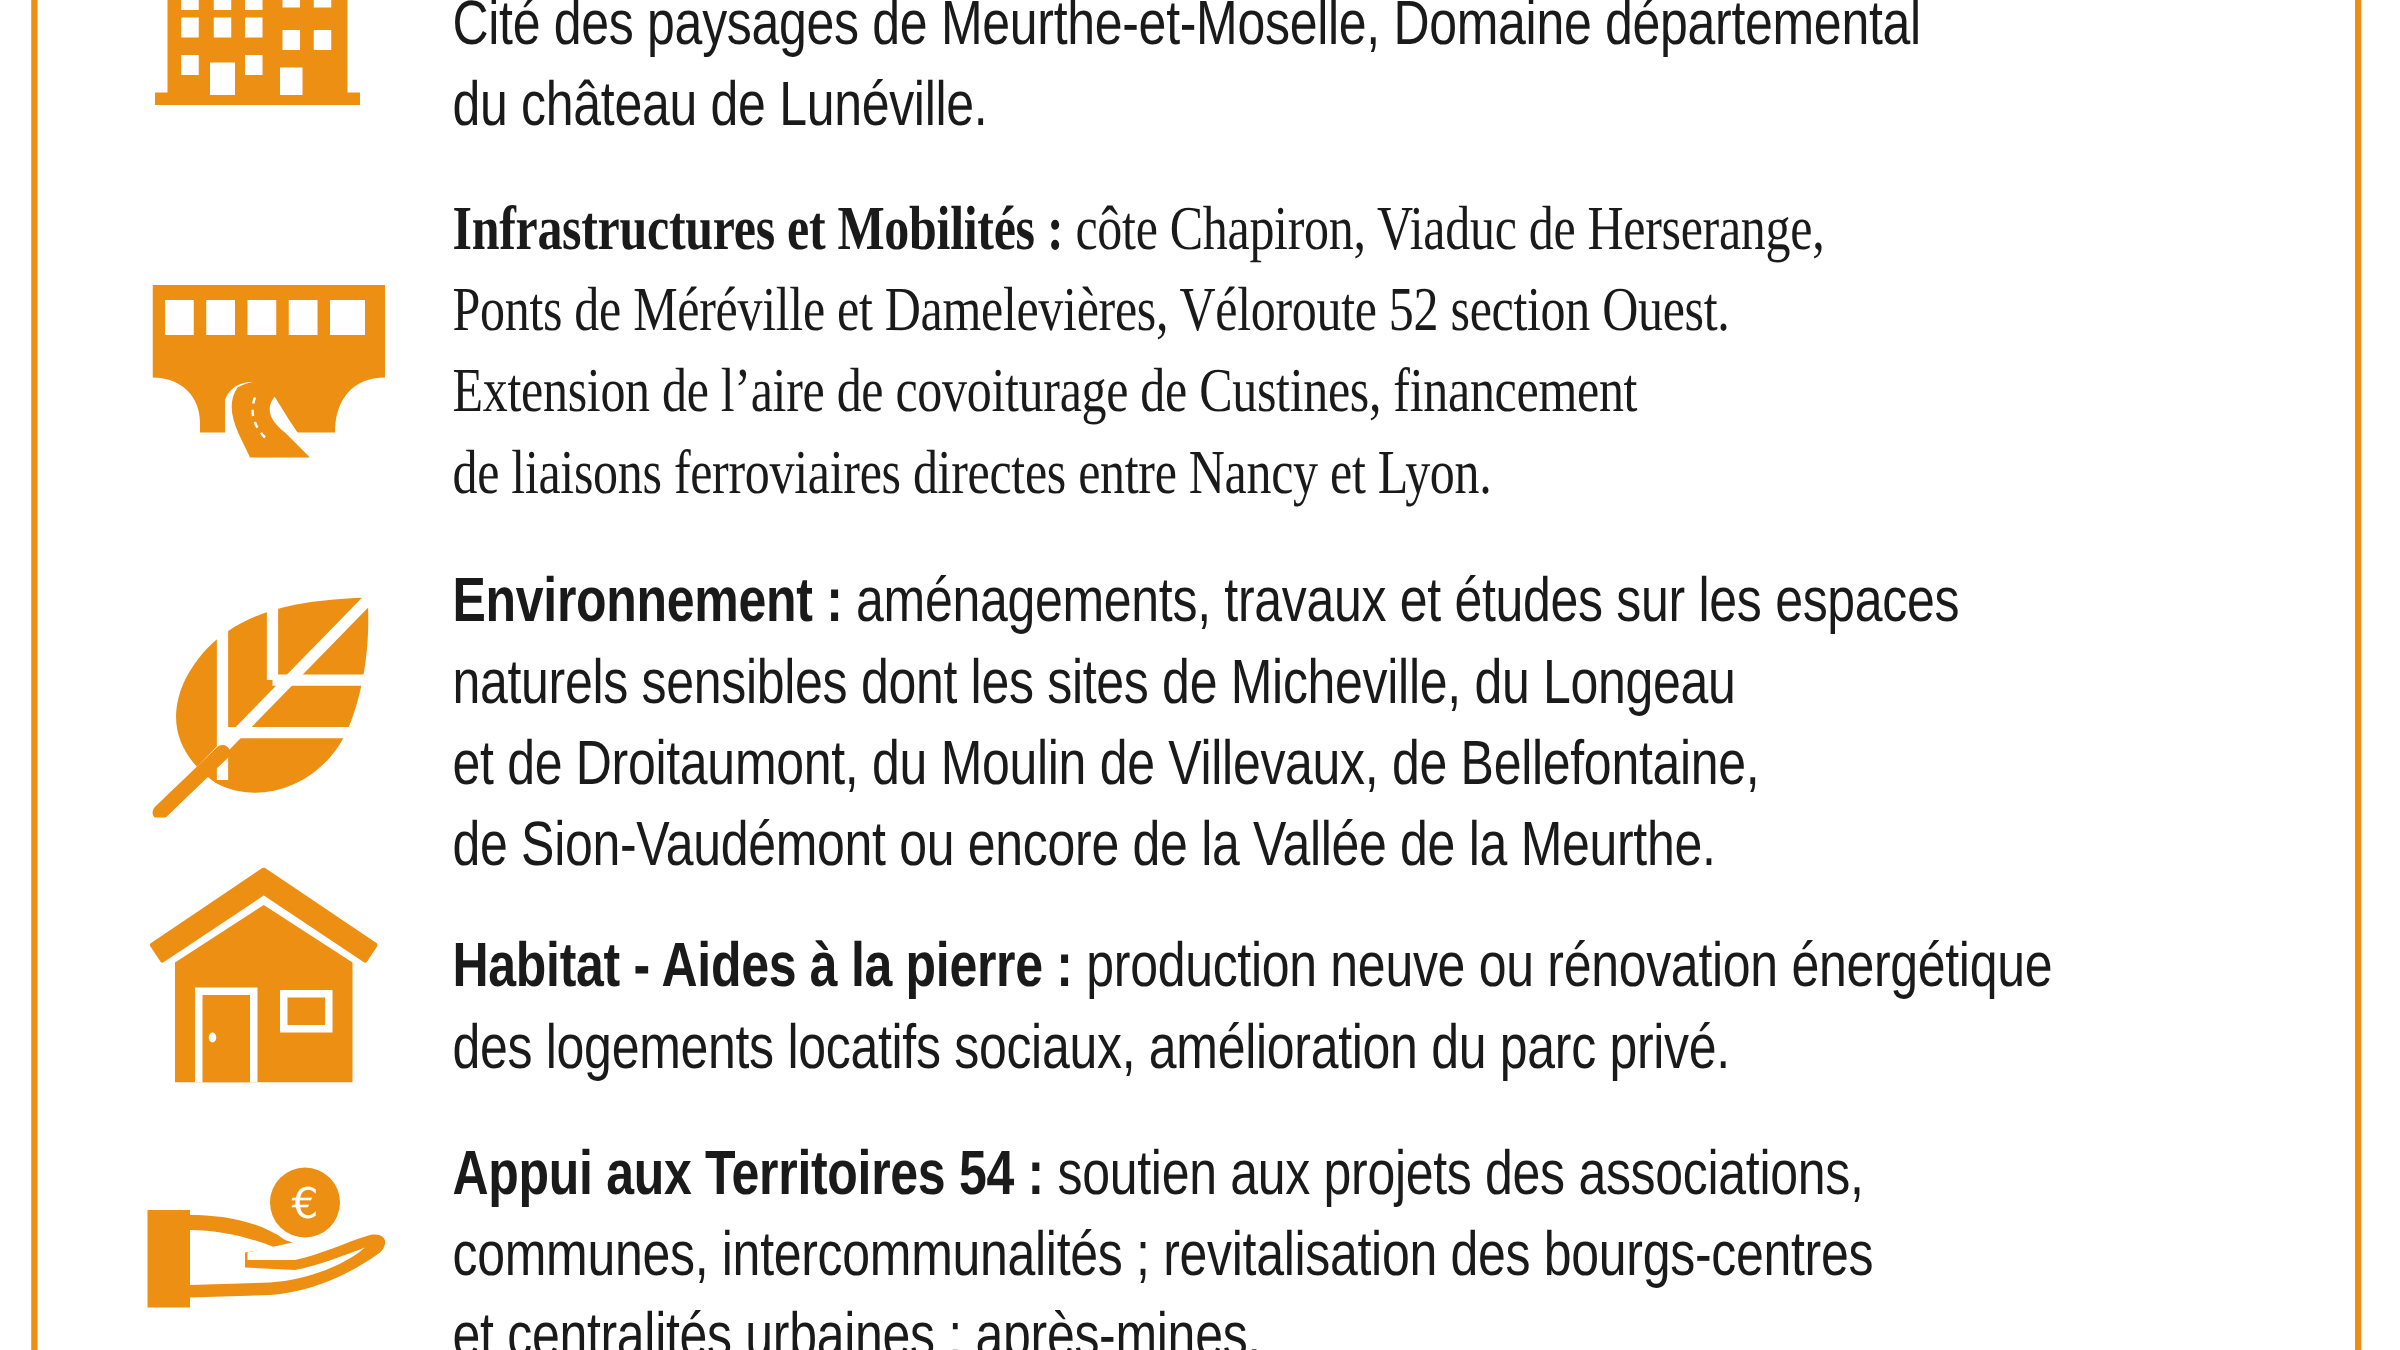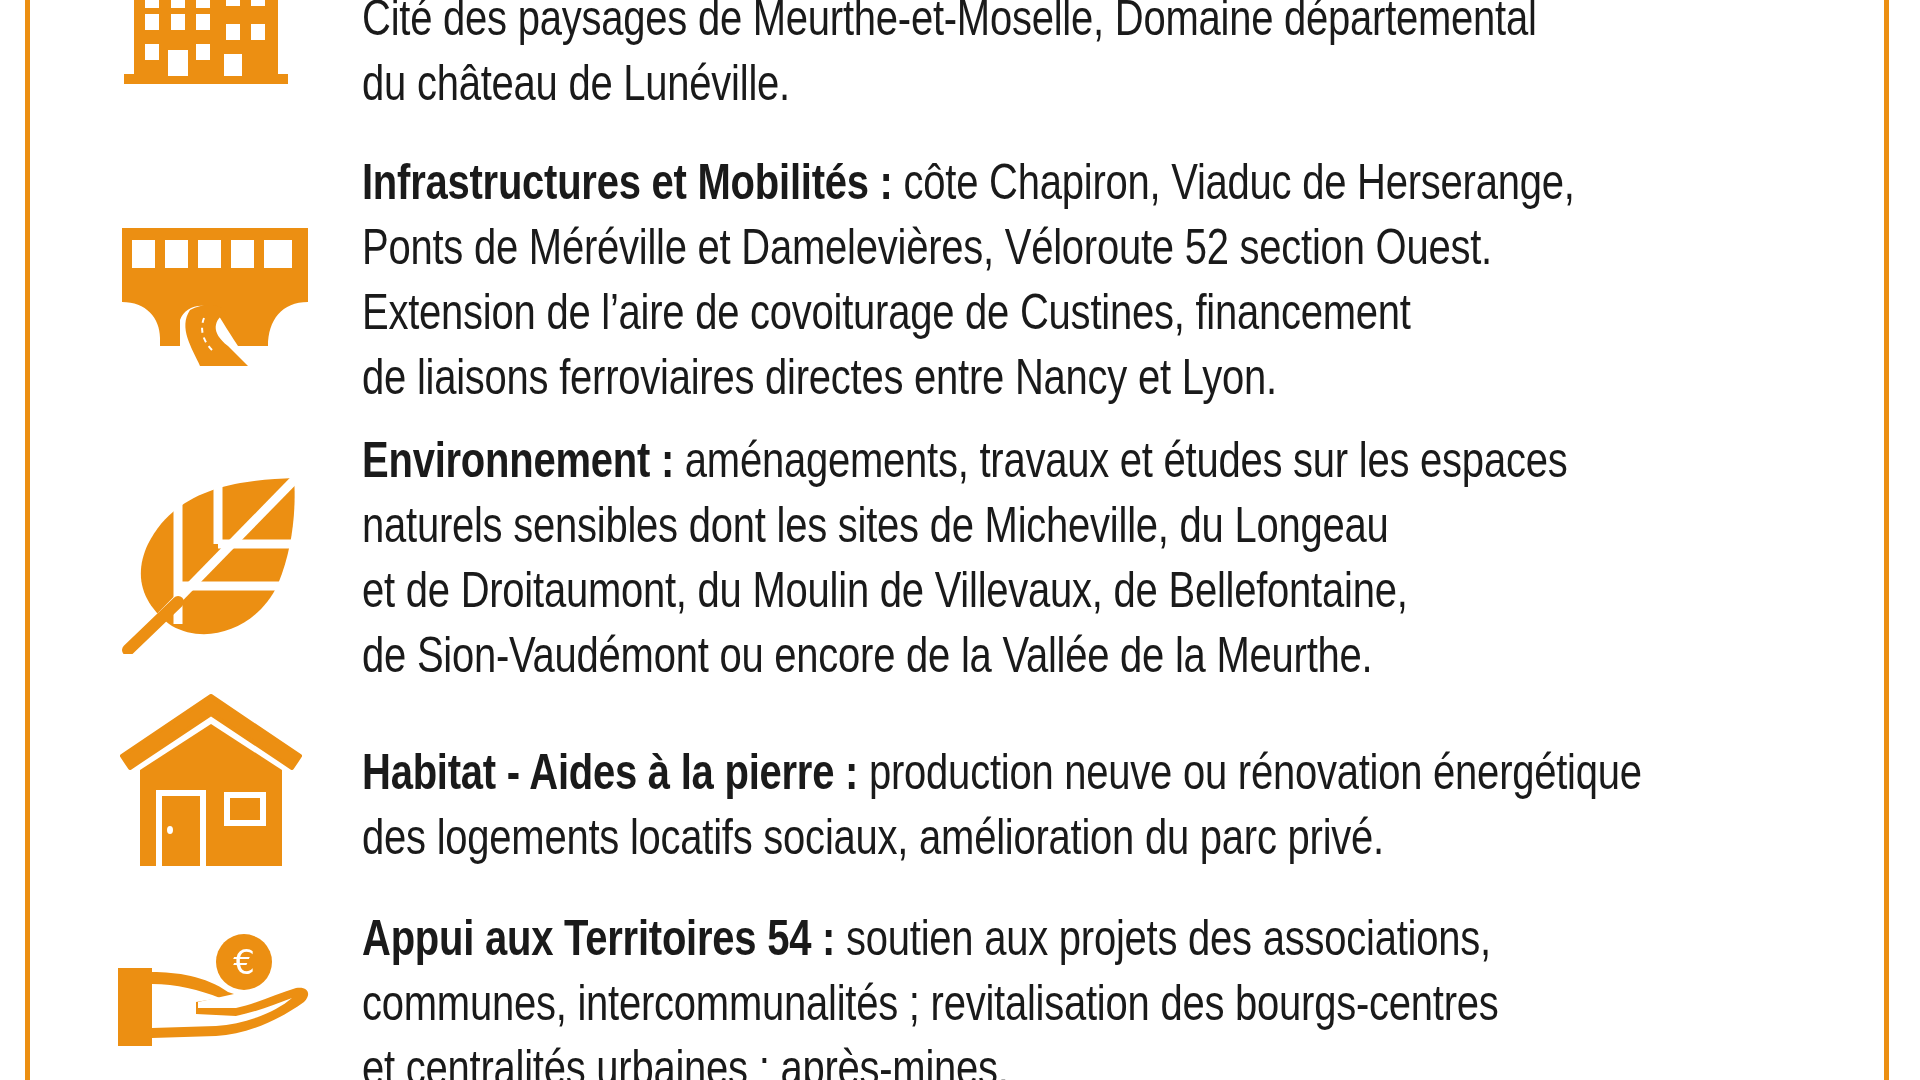--- a/index.html
+++ b/index.html
@@ -108,30 +108,30 @@
     <path d="M36 40 C60 40 90 44 112 60 L118 62 L82 70 L82 76 L120 76 C140 72 160 62 180 56 C192 54 196 62 188 70 C160 90 130 102 100 104 L36 106 Z" fill="#ec8f12"></path>
     <path d="M36 52 C60 52 84 58 104 66 L80 70 L80 82 L120 84 C140 80 160 72 176 66 C160 80 130 92 100 94 L36 96 Z" fill="#fff"></path>
   </svg>
 </div>
 
 <div class="section" style="top:-14px;">
   <span class="line">Cité des paysages de Meurthe-et-Moselle, Domaine départemental</span>
   <span class="line">du château de Lunéville.</span>
 </div>
 
-<div class="section" style="top:150px;">
+<div class="section" style="top:150px;font-family:Liberation Serif, serif;">
   <span class="line">
     <span class="bold">Infrastructures et Mobilités :</span><span> côte Chapiron, Viaduc de Herserange,</span>
   </span>
   <span class="line">Ponts de Méréville et Damelevières, Véloroute 52 section Ouest.</span>
   <span class="line">Extension de l’aire de covoiturage de Custines, financement</span>
   <span class="line">de liaisons ferroviaires directes entre Nancy et Lyon.</span>
 </div>
 
-<div class="section" style="top:428px;">
+<div class="section" style="top:448px;">
   <span class="line">
     <span class="bold">Environnement :</span><span> aménagements, travaux et études sur les espaces</span>
   </span>
   <span class="line">naturels sensibles dont les sites de Micheville, du Longeau</span>
   <span class="line">et de Droitaumont, du Moulin de Villevaux, de Bellefontaine,</span>
   <span class="line">de Sion-Vaudémont ou encore de la Vallée de la Meurthe.</span>
 </div>
 
 <div class="section" style="top:740px;">
   <span class="line">

